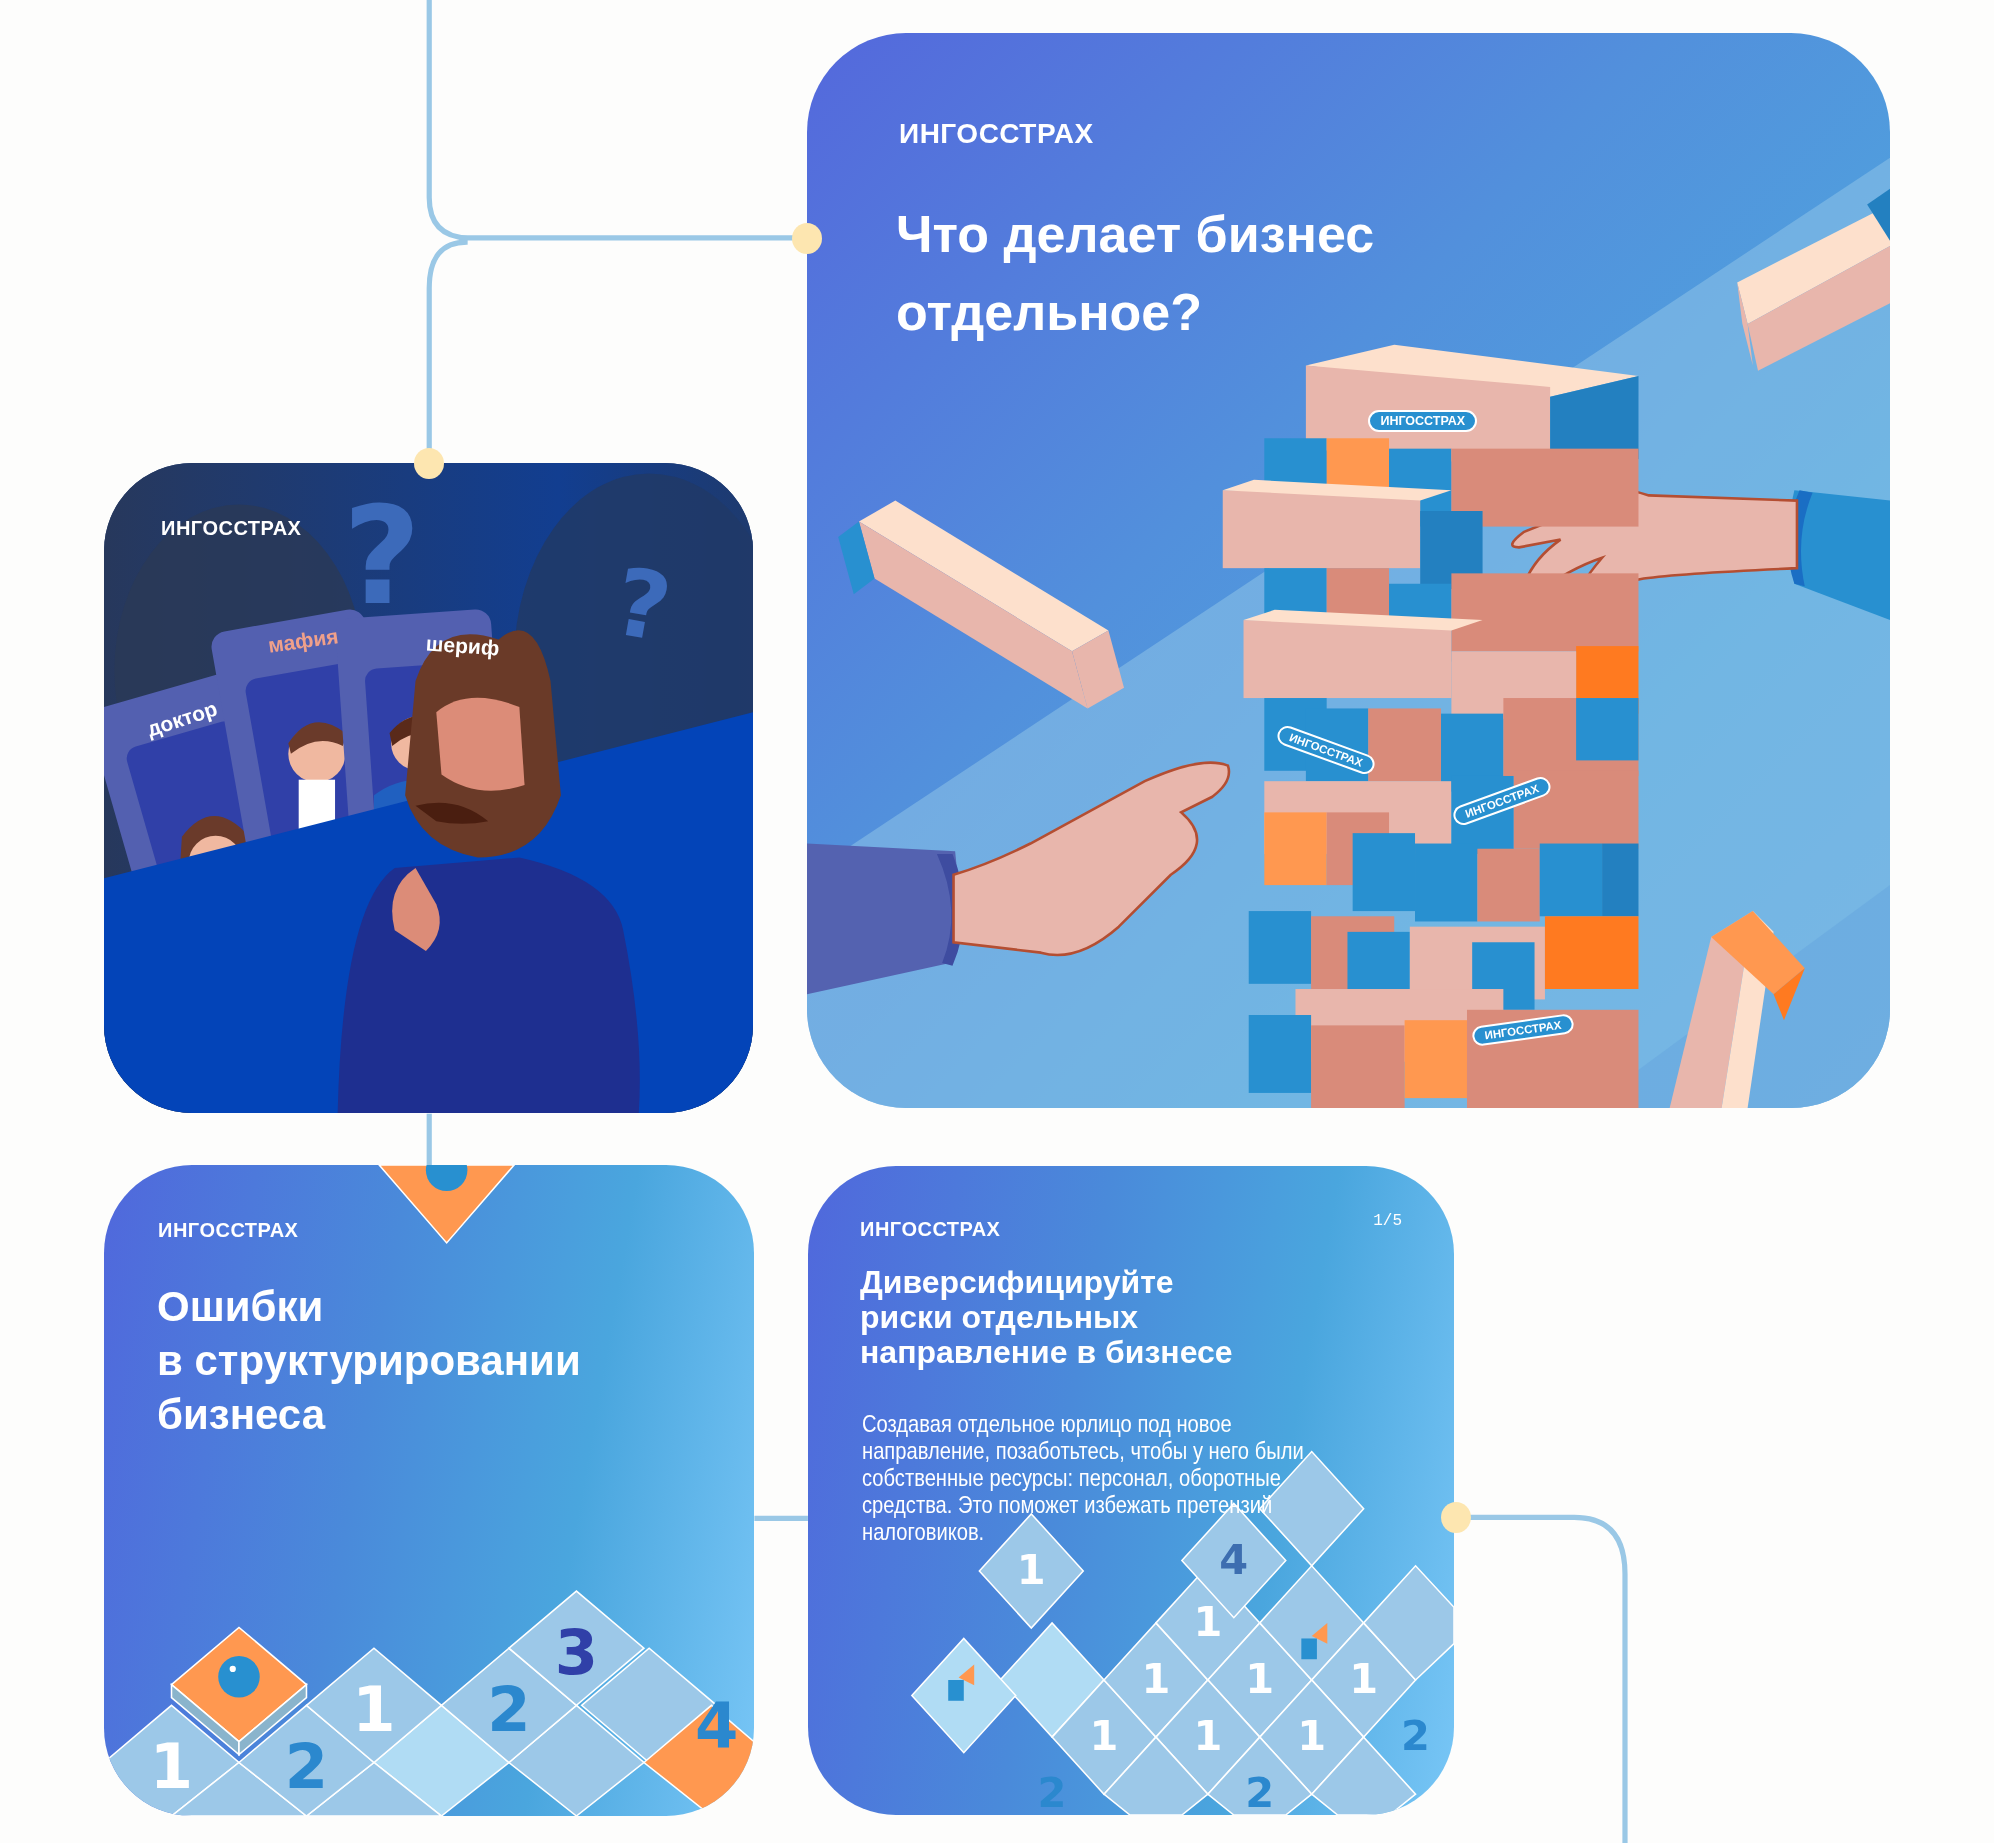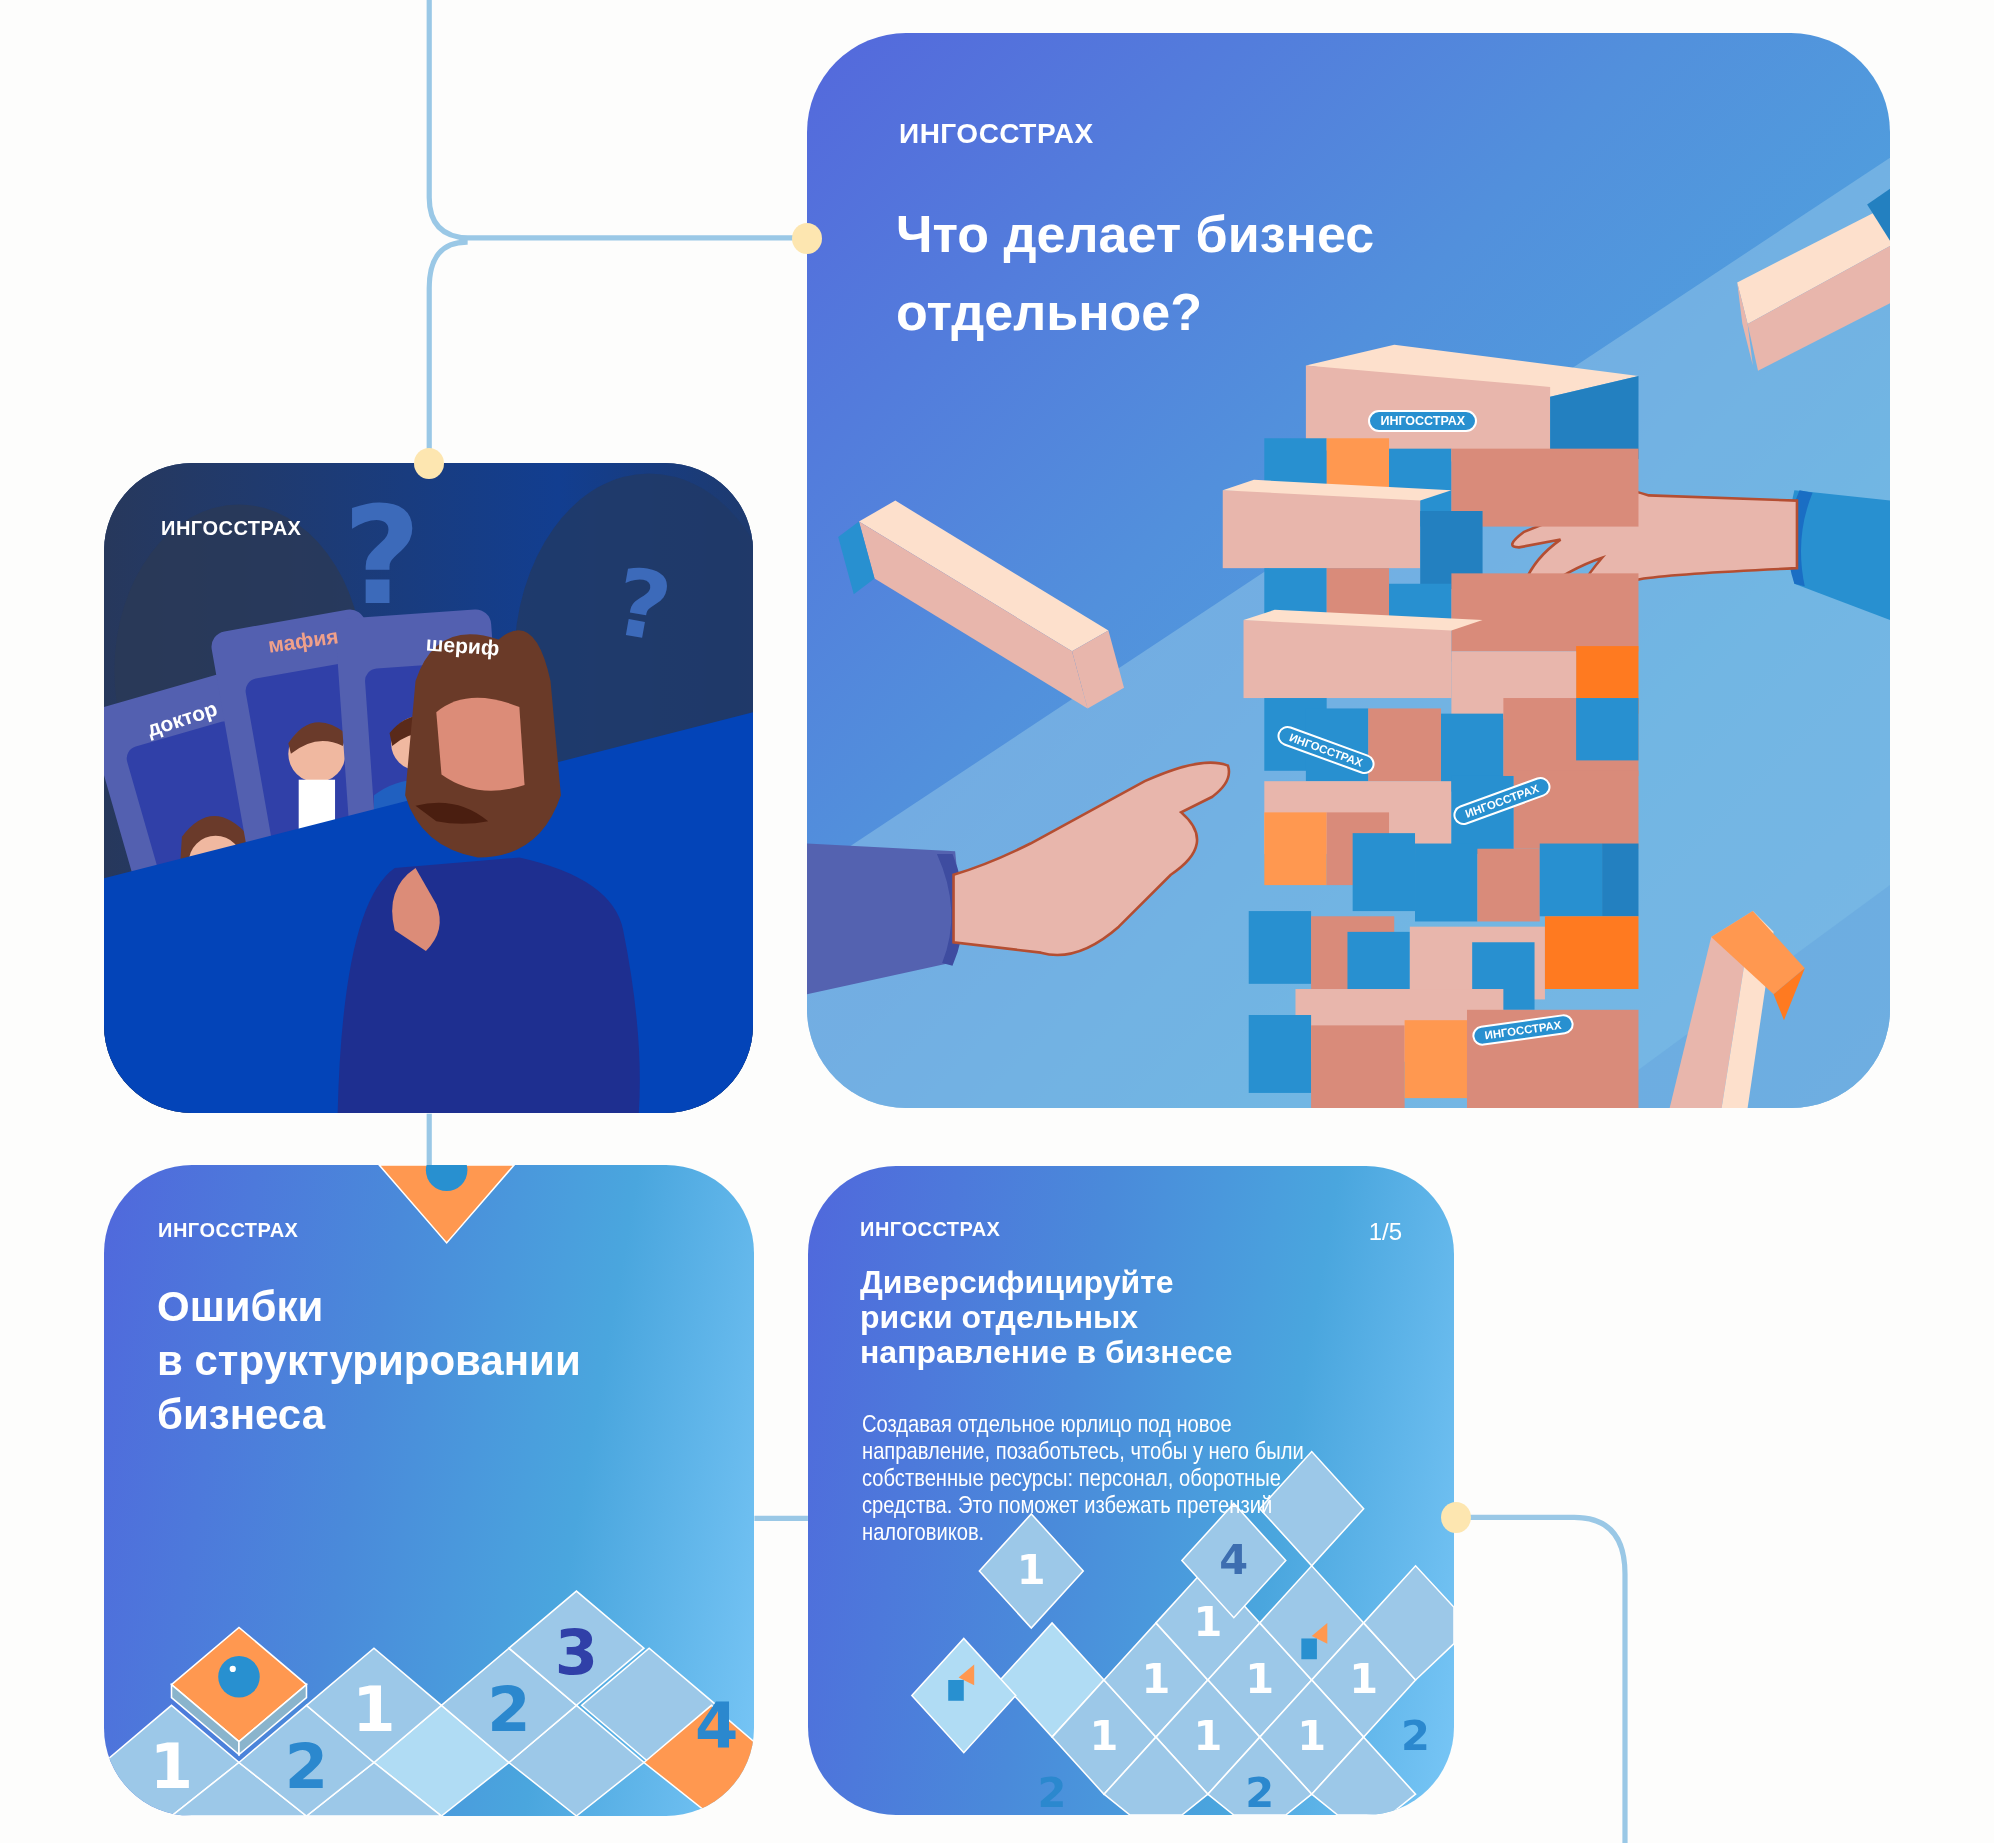--- a/index.html
+++ b/index.html
@@ -18,21 +18,21 @@
   
   #card-mafia{left:104px;top:463px;width:649px;height:650px;border-radius:88px;background:#1E3A6E;}
   #card-mafia .logo{left:57px;top:54px;font-size:20px;}
   
   #card-errors{left:104px;top:1165px;width:650px;height:651px;border-radius:88px;background:linear-gradient(100deg,#5068DC 0%,#4A8ADA 40%,#4AA6DE 70%,#78C6F6 100%);}
   #card-errors .logo{left:54px;top:54px;font-size:20px;}
   #card-errors .title{left:53px;top:115px;font-size:42px;line-height:54px;}
   
   #card-div{left:808px;top:1166px;width:646px;height:649px;border-radius:88px;background:linear-gradient(100deg,#5068DC 0%,#4A8ADA 40%,#4AA6DE 70%,#78C6F6 100%);}
   #card-div .logo{left:52px;top:52px;font-size:20px;}
-  #card-div .counter{position:absolute;right:52px;top:52px;color:#fff;font-family:Liberation Sans, sans-serif;font-size:24px;}
+  #card-div .counter{position:absolute;right:52px;top:46px;color:#fff;font-family:Liberation Mono, monospace;font-size:16px;}
   #card-div .title{left:52px;top:99px;font-size:32px;line-height:35px;}
   #card-div .body{position:absolute;left:54px;top:244px;width:623px;color:#fff;font-size:24px;line-height:27px;transform:scaleX(0.84);transform-origin:left top;white-space:nowrap;}
 </style>
 </head>
 <body>
 
 <svg class="connectors" viewBox="0 0 3840 3548">
   <g fill="none" stroke="#9AC8E6" stroke-width="10">
     <path d="M826 0 V380 Q826 455 900 458 H1553"></path>
     <path d="M826 892 V555 Q826 465 900 466"></path>

